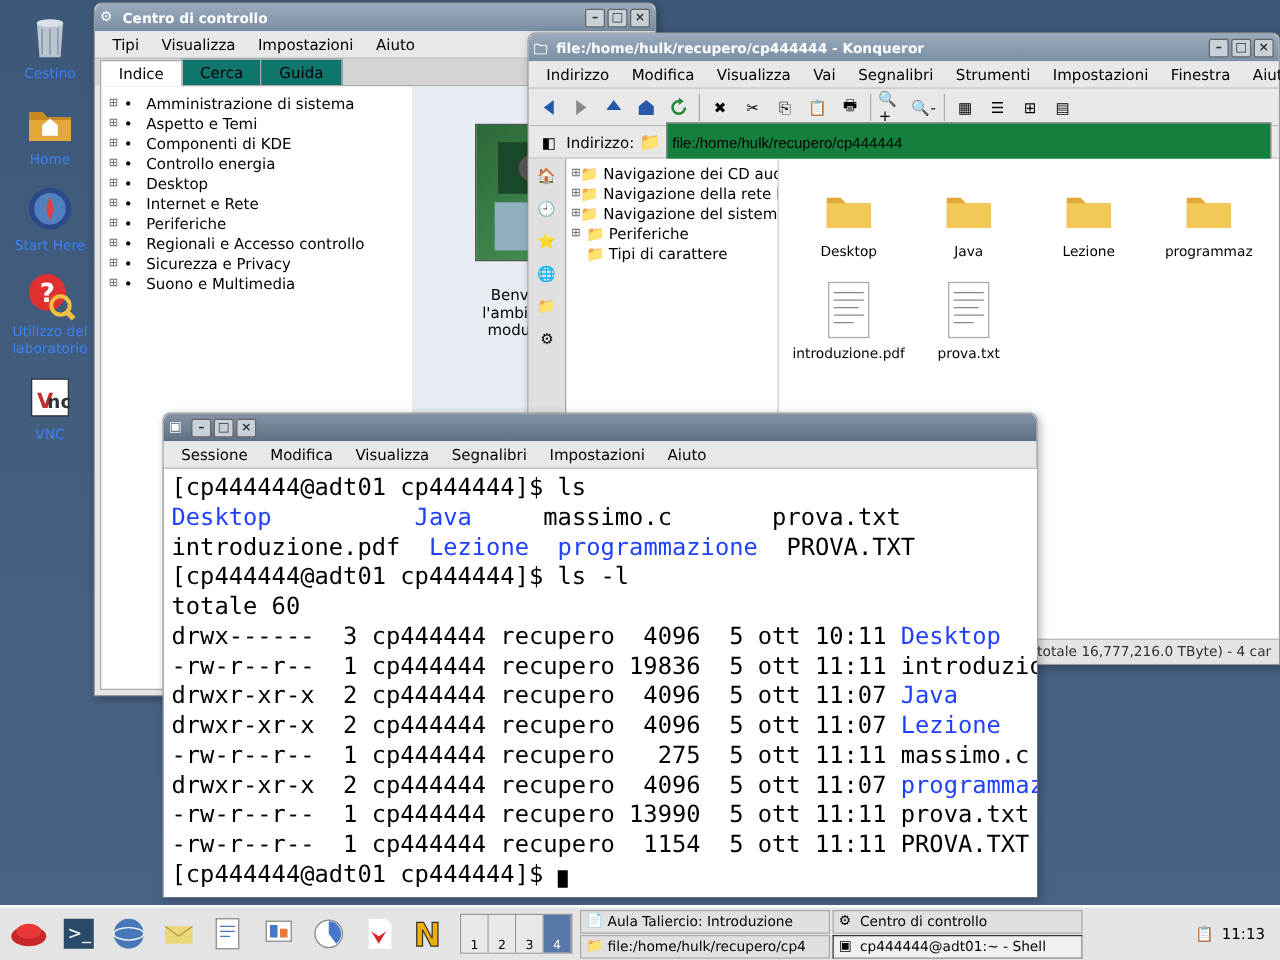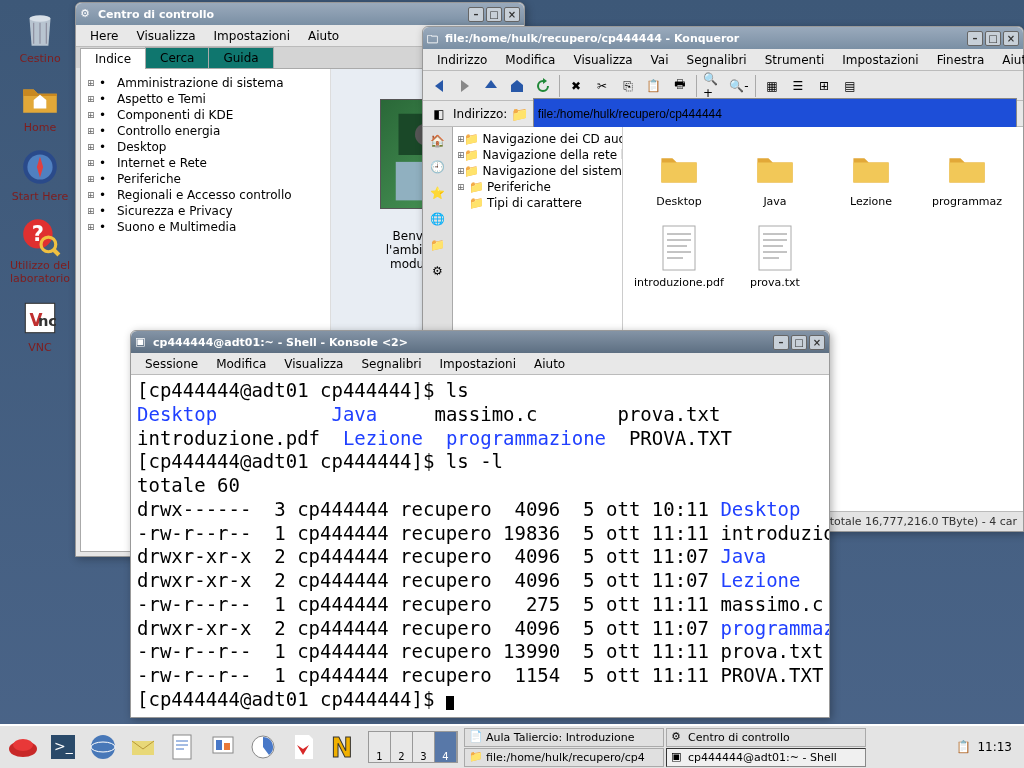--- a/index.html
+++ b/index.html
@@ -5,21 +5,21 @@
 * { margin: 0; padding: 0; box-sizing: border-box; }
 body {
   width: 1024px; height: 768px;
   background: linear-gradient(to bottom, #3d5878 0%, #4a6488 100%);
   font-family: "DejaVu Sans", Arial, sans-serif;
   font-size: 12px;
   overflow: hidden;
   position: relative;
 }
 .desktop-icons { position: absolute; top: 8px; left: 5px; width: 70px; }
-.desktop-icon { text-align: center; color: #7f1d1d; margin-bottom: 12px; cursor: pointer; }
+.desktop-icon { text-align: center; color: #3b82f6; margin-bottom: 12px; cursor: pointer; }
 .desktop-icon .ico { width: 42px; height: 42px; margin: 0 auto 2px; display: flex; align-items: center; justify-content: center; }
 .desktop-icon span { display: block; font-size: 11px; }
 .window {
   position: absolute;
   background: #e6e6e6;
   border: 1px solid #999;
   border-radius: 6px 6px 0 0;
   box-shadow: 2px 2px 8px rgba(0,0,0,0.3);
   display: flex; flex-direction: column;
 }
@@ -64,21 +64,21 @@
 .tree-item .exp { width: 12px; font-size: 9px; color: #666; }
 .tree-item .ii { width: 14px; height: 14px; margin-right: 4px; }
 .cc-right { flex: 1; padding: 10px; text-align: center; background: #e8edf3; }
 .konq-addr {
   background: #e8e8e8; height: 26px;
   display: flex; align-items: center; padding: 0 6px; gap: 4px;
   border-bottom: 1px solid #bbb;
 }
 .konq-addr input {
   flex: 1; height: 32px; border: 1px solid #888; padding: 0 4px;
-  background: #1d4ed8; font-size: 12px;
+  background: #15803d; font-size: 12px;
 }
 .konq-body { flex: 1; display: flex; background: #fff; }
 .konq-side { width: 30px; background: #e0e0e0; border-right: 1px solid #aaa; display:flex; flex-direction:column; gap:6px; padding:4px 0; align-items:center;}
 .konq-tree { width: 170px; border-right: 1px solid #ccc; padding: 4px; overflow:hidden; }
 .konq-files { flex: 1; display: flex; flex-wrap: wrap; align-content: flex-start; padding: 8px; gap: 0; }
 .file-item { width: 96px; text-align: center; padding: 8px 2px; cursor: pointer; }
 .file-item .ficon { width: 48px; height: 48px; margin: 0 auto 4px; display:flex; align-items:center; justify-content:center;}
 .file-item span { font-size: 11px; display: block; }
 .konsole-body { flex: 1; background: #fff; color: #000; font-family: "DejaVu Sans Mono", monospace; font-size: 19px; padding: 4px 6px; white-space: pre; overflow: auto; line-height: 1.25; }
 .konsole-body .dir { color: #2040ff; }
@@ -164,21 +164,21 @@
   <div class="titlebar">
     <span class="t-icon">⚙</span>
     <span class="title">Centro di controllo</span>
     <div class="win-btns">
       <div class="win-btn">–</div>
       <div class="win-btn">□</div>
       <div class="win-btn">×</div>
     </div>
   </div>
   <div class="menubar">
-    <span>Here</span>
+    <span>Tipi</span>
     <span>Visualizza</span>
     <span>Impostazioni</span>
     <span>Aiuto</span>
   </div>
   <div class="tabs">
     <div class="tab active">Indice</div>
     <div class="tab">Cerca</div>
     <div class="tab">Guida</div>
   </div>
   <div class="cc-body">
@@ -412,21 +412,20 @@
       </div>
   </div>
   <div class="statusbar">
     <span style="margin-left:auto">ile (totale 16,777,216.0 TByte) - 4 car</span>
   </div>
 </div>
 
 <div class="window" style="left:130px; top:330px; width:700px; height:388px;">
   <div class="titlebar titlebar-dark">
     <span class="t-icon">▣</span>
-    <span class="title">cp444444@adt01:~ - Shell - Konsole &lt;2&gt;</span>
     <div class="win-btns">
       <div class="win-btn">–</div>
       <div class="win-btn">□</div>
       <div class="win-btn">×</div>
     </div>
   </div>
   <div class="menubar">
     <span>Sessione</span>
     <span>Modifica</span>
     <span>Visualizza</span>

